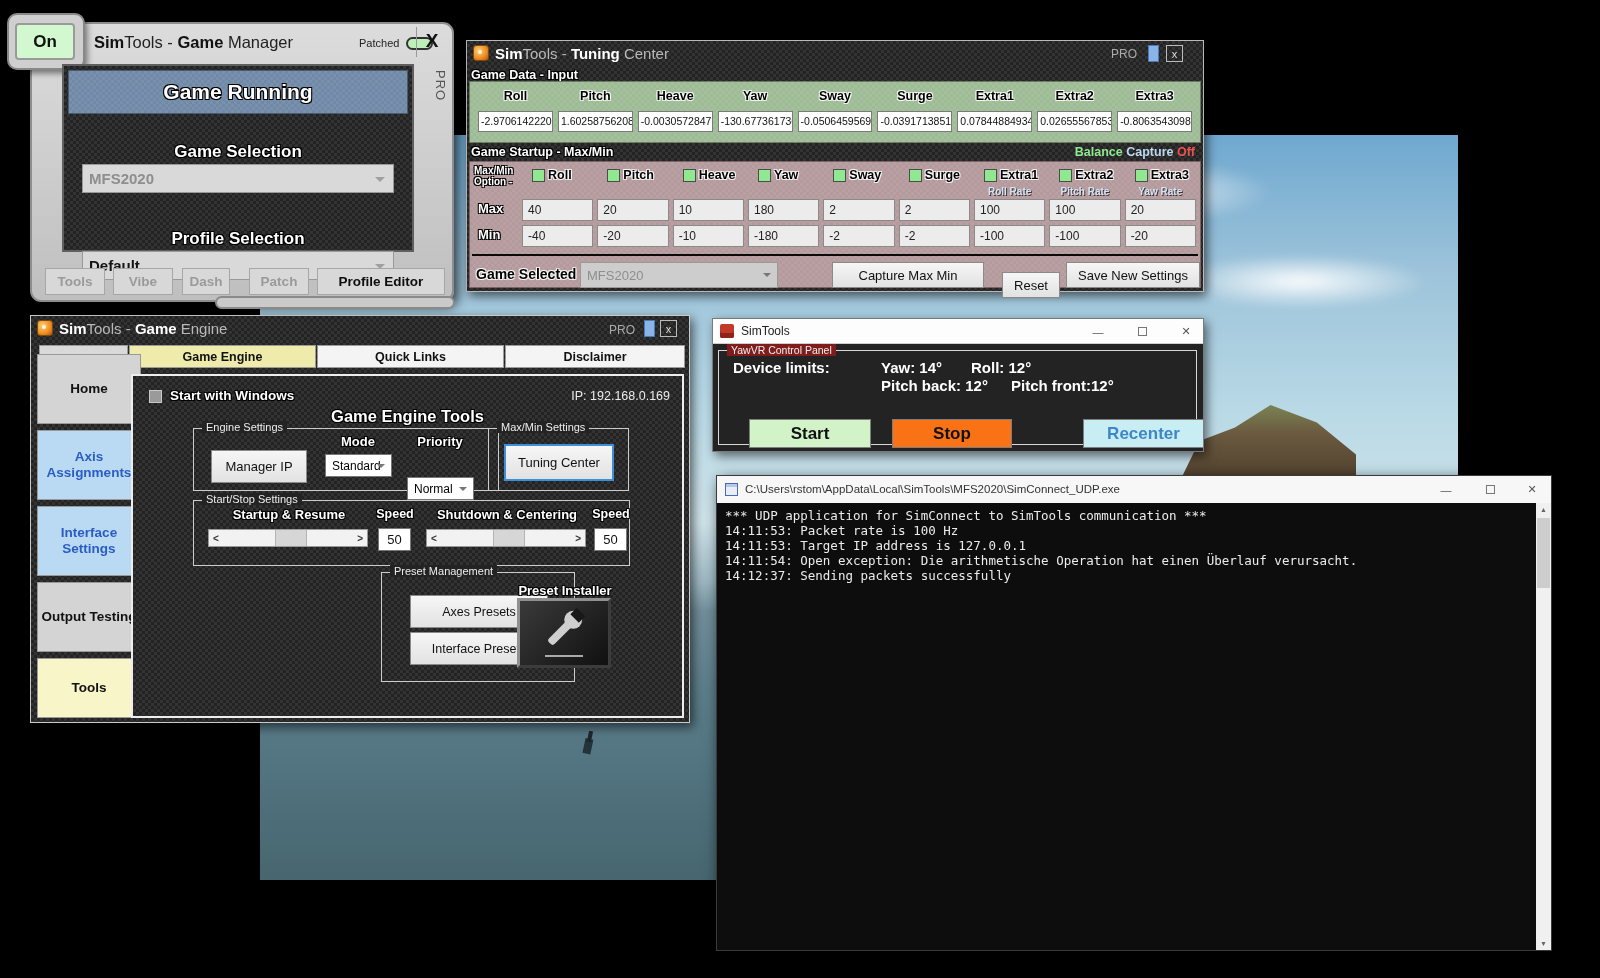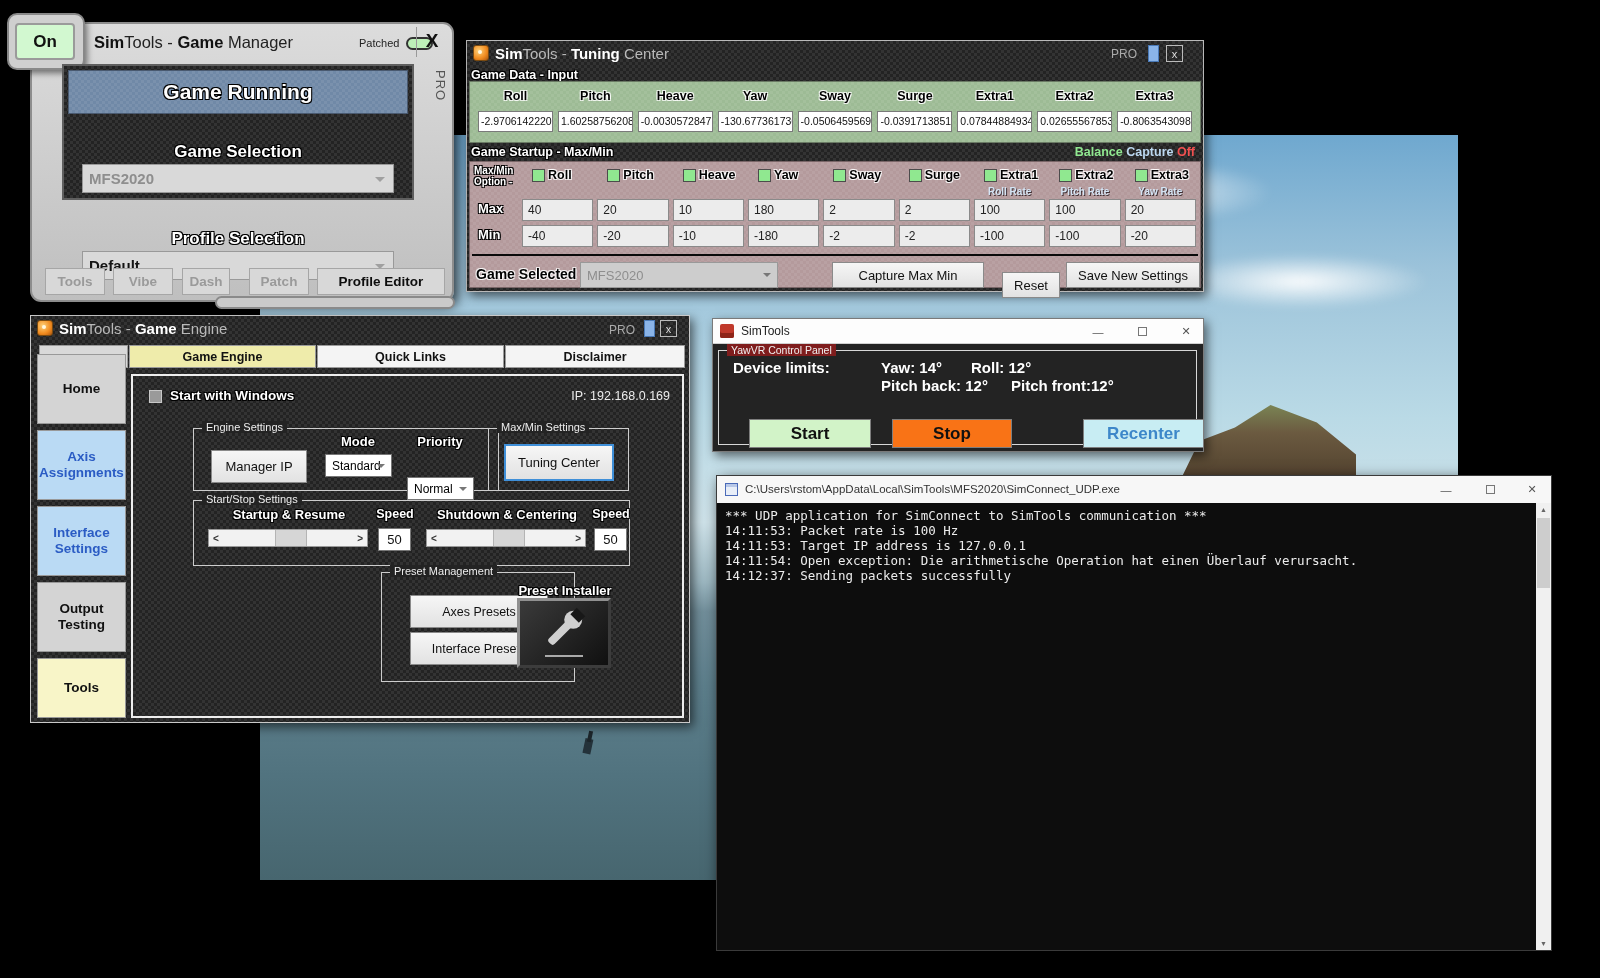--- a/index.html
+++ b/index.html
@@ -65,21 +65,21 @@
            border-radius:4px; display:flex; align-items:center; justify-content:center;
            font-weight:bold; font-size:17px; color:#111; }
   #gm-title { left:62px; top:9px; font-size:16.5px; color:#222; }
   #gm-title b { color:#111; }
   #gm-patched { left:327px; top:13px; font-size:11px; color:#222; }
   #gm-pill { left:374px; top:13px; width:27px; height:13px; background:#bdf0b8; border:2px solid #333; border-radius:7px; }
   #gm-sep { right:35px; top:3px; width:1px; height:30px; background:#999; }
   #gm-x { right:8px; top:3px; width:24px; height:28px; display:flex; align-items:center; justify-content:center;
           font-weight:bold; font-size:19px; color:#111; }
   #gm-pro { right:4px; top:46px; writing-mode:vertical-rl; font-size:13px; color:#555; letter-spacing:1px; }
-  #gm-panel { left:30px; top:40px; width:352px; height:136px; border:2px solid #5f5f5f; }
+  #gm-panel { left:30px; top:40px; width:352px; height:188px; border:2px solid #5f5f5f; }
   #gm-banner { left:4px; top:4px; right:4px; height:44px; display:flex; align-items:center; justify-content:center;
                font-weight:bold; font-size:21px; border:1px solid #4a5a70; }
   .gm-label { left:0; right:0; text-align:center; font-weight:bold; font-size:17px; }
   .gm-sel { left:18px; width:312px; height:29px; background:#d9d9d9; border:1px solid #999; font-weight:bold; font-size:15px; }
   .gm-sel::after { border-top-color:#a0a0a0; border-width:5px; right:8px; }
   #gm-btnrow .btn { position:absolute; top:0; height:27px; font-weight:bold; font-size:13.5px; background:#d8d8d8; border:1px solid #a6a6a6; }
   .gm-dis { color:#9a9a9a !important; }
   #gm-strip { left:183px; bottom:-9px; width:240px; height:13px; background:#cacaca; border:2px solid #8a8a8a; border-radius:7px; }
 
   
@@ -114,21 +114,21 @@
   #tc-cap { left:362px; top:1px; width:152px; height:26px; position:absolute; }
   #tc-res { left:532px; top:11px; width:58px; height:26px; position:absolute; }
   #tc-sav { left:596px; top:1px; width:134px; height:26px; position:absolute; }
 
   
   #ge { left:30px; top:315px; width:660px; height:408px; border:1px solid #c9c9c9;
         box-shadow:3px 4px 10px rgba(0,0,0,.6); z-index:4; }
   .ge-tab { position:absolute; top:29px; height:23px; display:flex; align-items:center; justify-content:center;
             font-weight:bold; font-size:12.5px; color:#111; background:#f4f4f4; border:1px solid #9a9a9a; }
   #ge-tabstub { position:absolute; left:8px; top:29px; width:89px; height:23px; background:#d9d9d9; border:1px solid #9a9a9a; }
-  .ge-side { position:absolute; left:6px; width:89px; display:flex; align-items:center; justify-content:center;
+  .ge-side { position:absolute; left:6px; width:104px; display:flex; align-items:center; justify-content:center;
              text-align:center; font-weight:bold; font-size:13.5px; color:#111;
              background:#d4d4d4; border:1px solid #999; line-height:16px; }
   .ge-side.blue { background:#badaf4; color:#2b5cc4; }
   .ge-side.yellow { background:#f8f5c8; }
   #ge-main { position:absolute; left:100px; top:58px; width:553px; height:344px; border:2px solid #ededed; }
   #ge-cb { left:16px; top:14px; width:13px; height:13px; background:#9a9a9a; border:1px solid #c8c8c8; }
   #ge-swl { left:37px; top:12px; font-weight:bold; font-size:13.5px; }
   #ge-ip { right:12px; top:13px; font-size:12.5px; color:#ececec; }
   #ge-gtitle { left:0; right:0; top:31px; text-align:center; font-weight:bold; font-size:16.5px; }
   .hscroll { position:absolute; background:#f2f2f2; border:1px solid #999; display:flex;
@@ -369,20 +369,21 @@
     <div class="ge-side" style="top:38px; height:70px;">Home</div>
     <div class="ge-side blue" style="top:114px; height:70px;">Axis Assignments</div>
     <div class="ge-side blue" style="top:190px; height:70px;">Interface Settings</div>
     <div class="ge-side" style="top:266px; height:70px;">Output Testing</div>
     <div class="ge-side yellow" style="top:342px; height:60px;">Tools</div>
 
     <div id="ge-main" class="carbon">
       <div id="ge-cb" class="abs"></div>
       <div id="ge-swl" class="abs od">Start with Windows</div>
       <div id="ge-ip" class="abs">IP: 192.168.0.169</div>
+      <div id="ge-gtitle" class="abs od">Game Engine Tools</div>
 
       <div class="grp" style="left:60px; top:52px; width:306px; height:63px;">
         <div class="glabel">Engine Settings</div>
         <div class="btn abs" style="left:17px; top:21px; width:96px; height:33px;">Manager IP</div>
         <div class="abs od" style="left:128px; top:5px; width:72px; text-align:center; font-weight:bold; font-size:13px;">Mode</div>
         <div class="abs sel" style="left:131px; top:25px; width:67px; height:23px; font-size:12px;">
             <span>Standard</span>
           </div>
         <div class="abs od" style="left:210px; top:5px; width:72px; text-align:center; font-weight:bold; font-size:13px;">Priority</div>
         <div class="abs sel" style="left:213px; top:25px; width:67px; height:23px; font-size:12px;">

